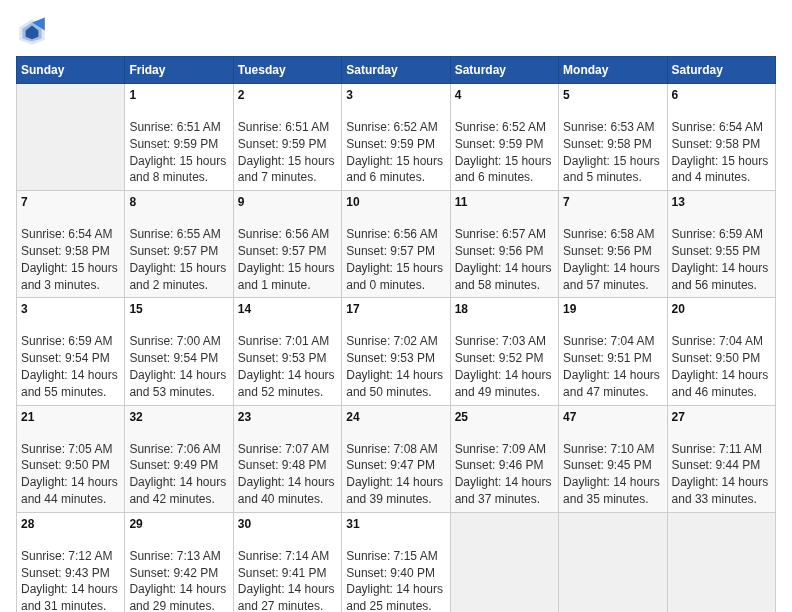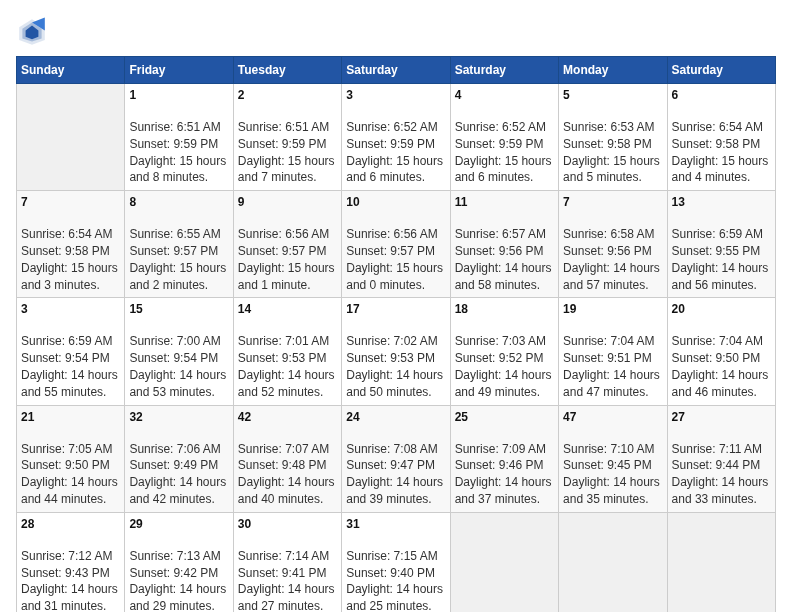--- a/index.html
+++ b/index.html
@@ -211,21 +211,21 @@
       <tr>
         <td>
           <span class="day-number">21</span>
           <div class="day-info">Sunrise: 7:05 AM<br>Sunset: 9:50 PM<br>Daylight: 14 hours and 44 minutes.</div>
         </td>
         <td>
           <span class="day-number">32</span>
           <div class="day-info">Sunrise: 7:06 AM<br>Sunset: 9:49 PM<br>Daylight: 14 hours and 42 minutes.</div>
         </td>
         <td>
-          <span class="day-number">42</span>
+          <span class="day-number">23</span>
           <div class="day-info">Sunrise: 7:07 AM<br>Sunset: 9:48 PM<br>Daylight: 14 hours and 40 minutes.</div>
         </td>
         <td>
           <span class="day-number">24</span>
           <div class="day-info">Sunrise: 7:08 AM<br>Sunset: 9:47 PM<br>Daylight: 14 hours and 39 minutes.</div>
         </td>
         <td>
           <span class="day-number">25</span>
           <div class="day-info">Sunrise: 7:09 AM<br>Sunset: 9:46 PM<br>Daylight: 14 hours and 37 minutes.</div>
         </td>

